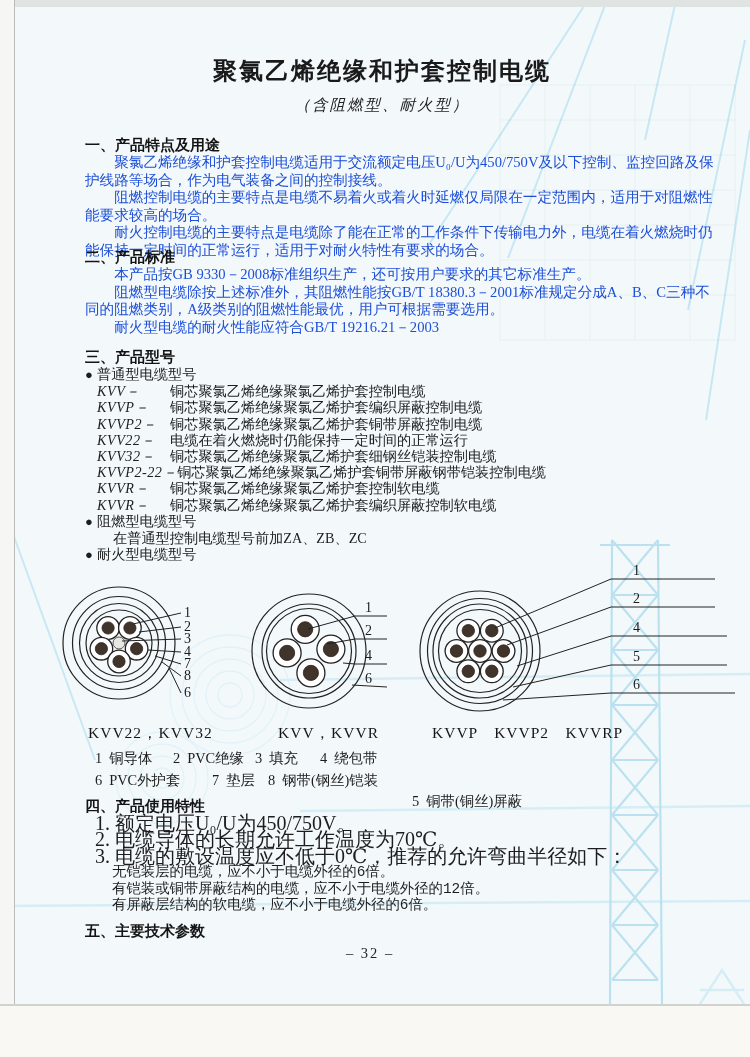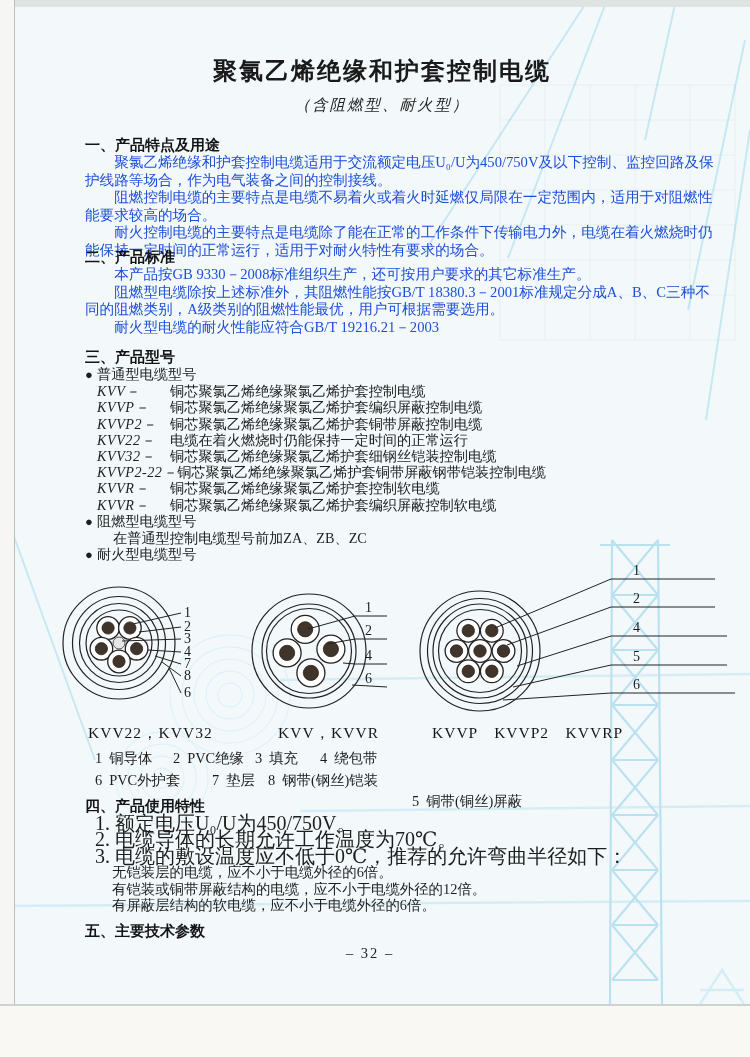--- a/index.html
+++ b/index.html
@@ -35,21 +35,21 @@
   .list{font-size:14.2px;line-height:16.2px;color:#1d1d1d;}
   .bullet-line{padding-left:0;}
   .blt{display:inline-block;width:12px;font-size:13px;}
   .model-row{padding-left:12px;}
   .m-code{display:inline-block;min-width:73px;font-size:14.2px;letter-spacing:0.5px;font-style:italic;}
   .m-desc{font-size:14.2px;}
   .note-line{padding-left:28px;}
   .legend-item{position:absolute;font-size:14.4px;color:#1c1c1c;white-space:nowrap;}
   .lg-num{margin-right:7px;}
   .s4 .item{font-size:20px;line-height:16.4px;padding-left:10px;color:#1d1d1d;}
-  .s4 .subitem{font-size:14.4px;line-height:16.4px;padding-left:27px;color:#1d1d1d;}
+  .s4 .subitem{font-size:14.4px;line-height:16.4px;padding-left:27px;color:#1d1d1d;font-family:Liberation Mono, monospace;}
   .pageno{position:absolute;left:0;top:945px;width:740px;text-align:center;font-size:14.5px;letter-spacing:2px;color:#222;}
   
   svg.diag{position:absolute;left:55px;top:565px;z-index:2;}
   svg.diag .ln{stroke:#222;stroke-width:1.2;fill:none;}
   svg.diag .thin{stroke:#222;stroke-width:1;fill:none;}
   svg.diag .cond{fill:#ffffff;stroke:#222;stroke-width:1.3;}
   svg.diag .core{fill:#40342b;stroke:#2a221c;stroke-width:0.8;}
   svg.diag .filler{fill:#e9e7e3;stroke:#444;stroke-width:0.9;}
   svg.diag text.num{font-family:"Liberation Serif","DejaVu Serif",serif;font-size:14px;fill:#1a1a1a;}
   svg.diag text.cap{font-family:"Liberation Serif","DejaVu Serif",serif;font-size:15.5px;fill:#161616;letter-spacing:1px;}

